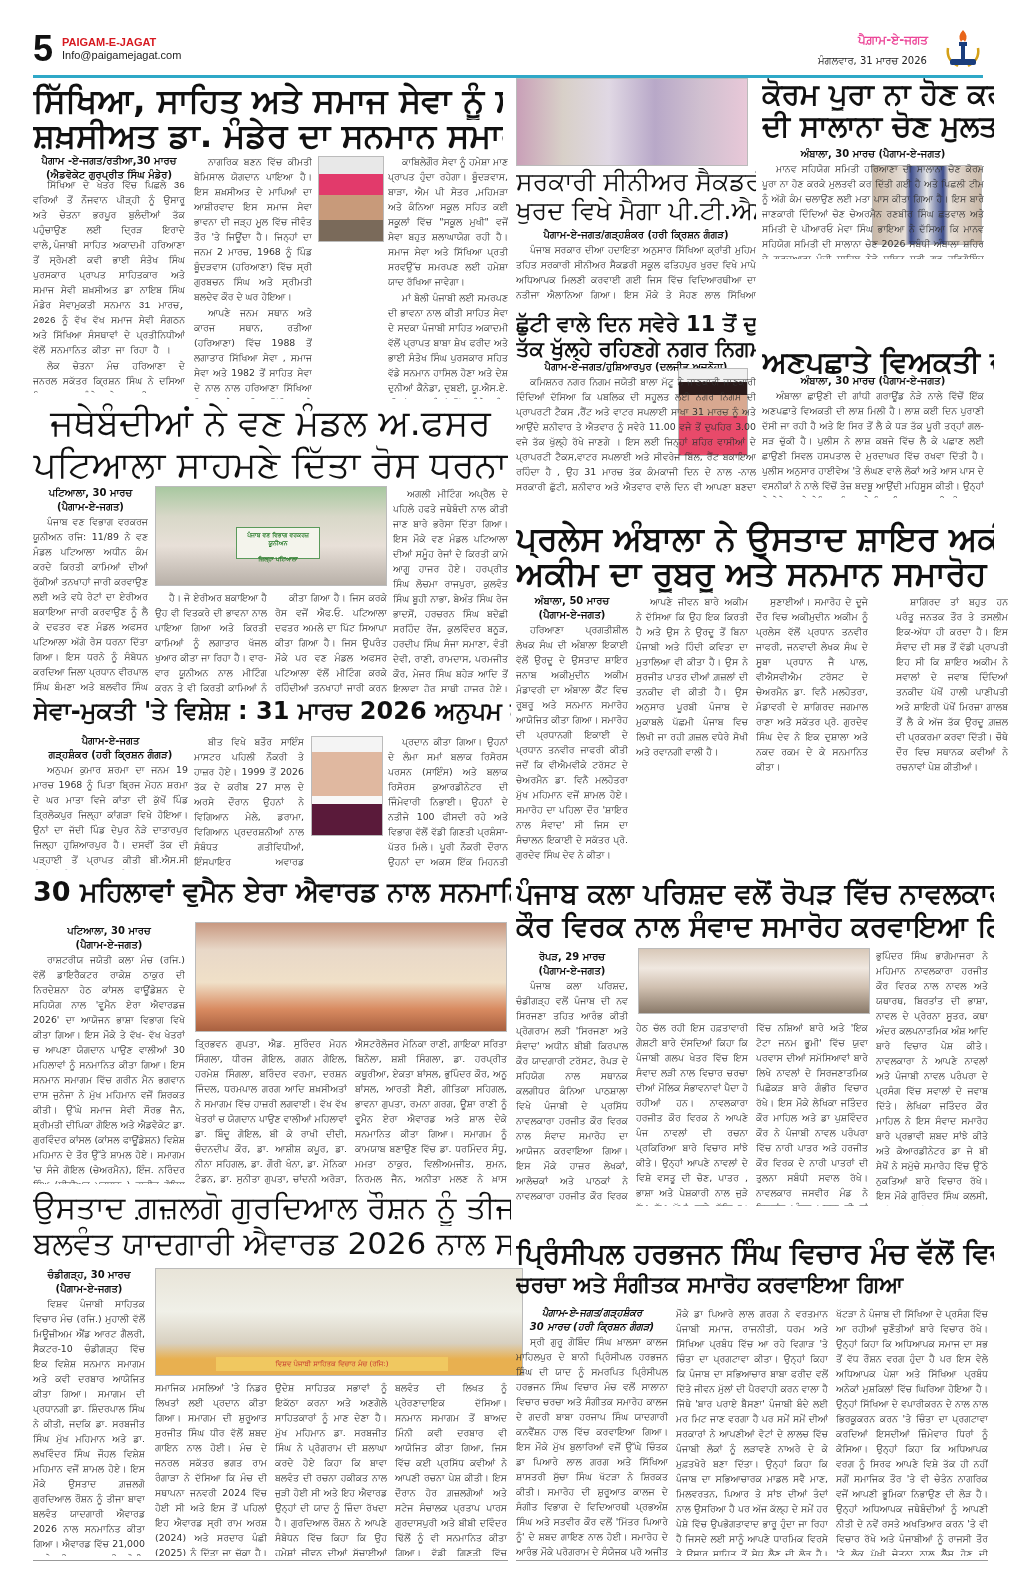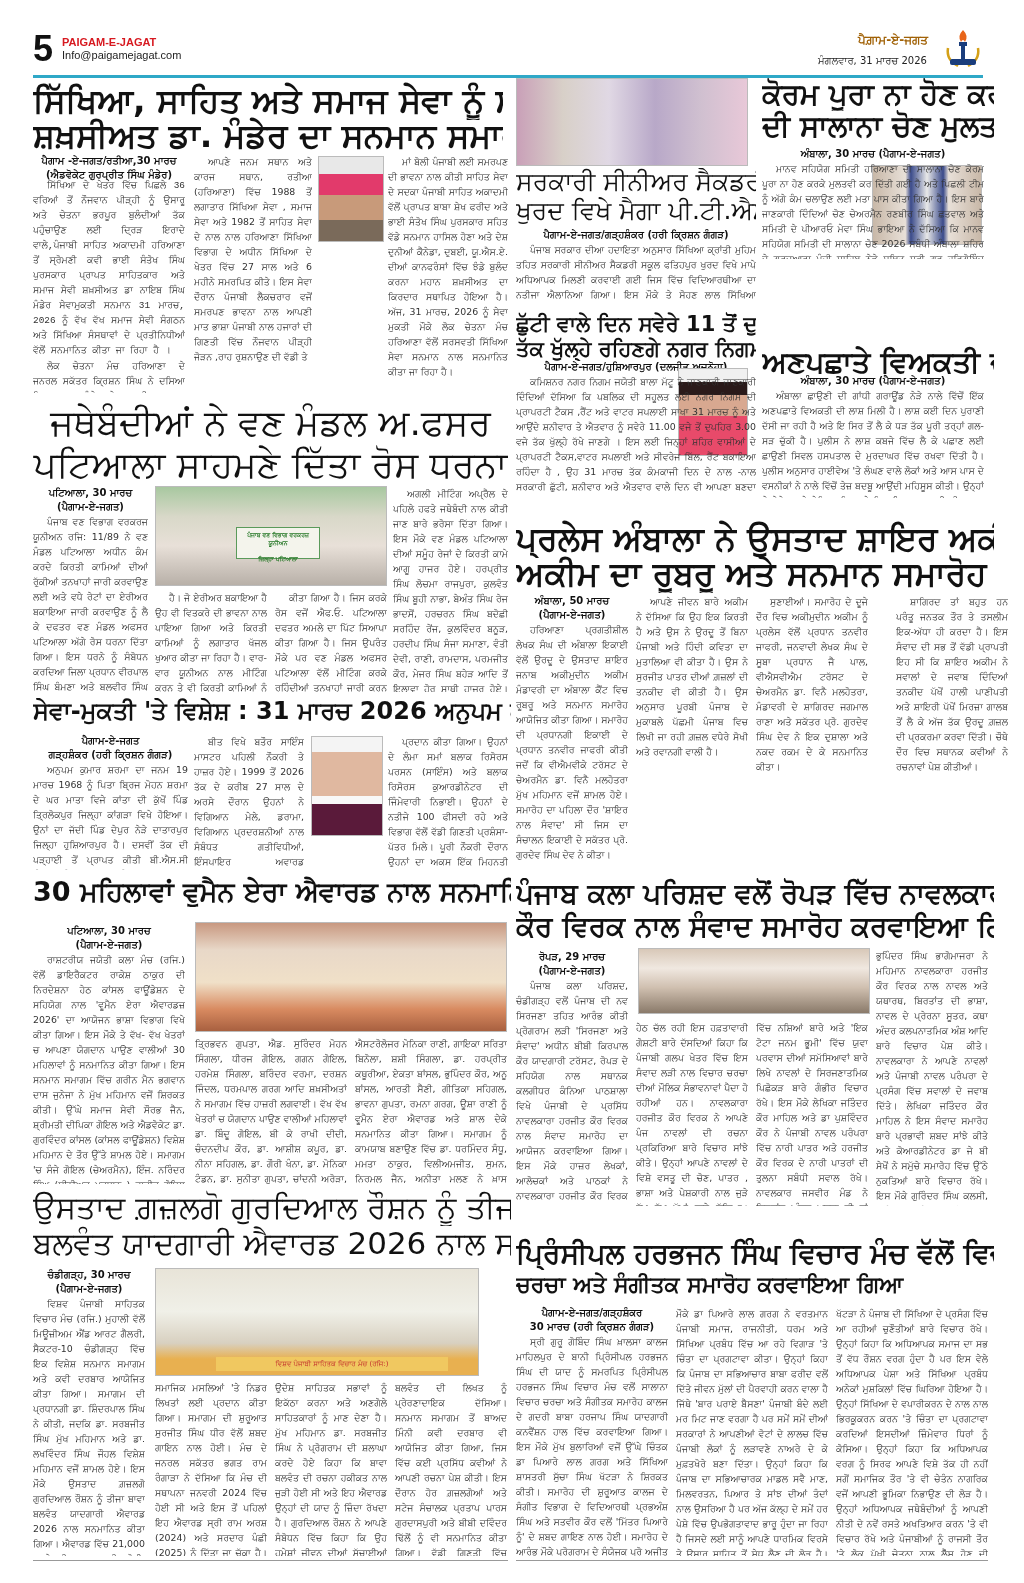--- a/index.html
+++ b/index.html
@@ -4,21 +4,21 @@
 <style>
   * { box-sizing: border-box; margin: 0; padding: 0; }
   html, body { width: 1024px; height: 1583px; background: #fff; overflow: hidden; }
   body { font-family: "DejaVu Sans", sans-serif; color: #222; position: relative; }
   .abs { position: absolute; }
   .masthead { left: 0; top: 0; width: 1024px; height: 78px; }
   .page-num { left: 33px; top: 28px; font: bold 36px "Liberation Sans", sans-serif; color: #111; }
   .pub-name { left: 62px; top: 36px; font: bold 11px "Liberation Sans", sans-serif; color: #d71920; }
   .pub-email { left: 62px; top: 49px; font: 11px "Liberation Sans", sans-serif; color: #222; }
   .section-title { left: 182px; top: 28px; font: 32px "DejaVu Sans", sans-serif; color: #111; letter-spacing: 0.5px; white-space: nowrap; }
-  .brand-pa { left: 858px; top: 33px; font: bold 12px "DejaVu Sans", sans-serif; color: #a16207; }
+  .brand-pa { left: 858px; top: 33px; font: bold 12px "DejaVu Sans", sans-serif; color: #ec4899; }
   .date-line { left: 818px; top: 55px; font: 10px "DejaVu Sans", sans-serif; color: #222; }
   .logo { left: 944px; top: 26px; width: 38px; height: 44px; }
   .rule-top { left: 33px; top: 75px; width: 950px; height: 3px; background: #2fa8c7; }
 
   .headline { font-family: "DejaVu Sans", sans-serif; font-weight: bold; color: #111; line-height: 1.15; white-space: nowrap; overflow: hidden; }
   .hl-xl { font-size: 33px; }
   .hl-l { font-size: 29px; }
   .hl-m { font-size: 25px; }
   .hl-s { font-size: 21px; }
   .dateline { font: bold 10px "DejaVu Sans", sans-serif; color: #111; text-align: center; line-height: 14px; }
@@ -54,25 +54,27 @@
   <h1 class="abs headline hl-xl" style="left:33px;top:117px;width:470px;">ਸ਼ਖ਼ਸੀਅਤ ਡਾ. ਮੰਡੇਰ ਦਾ ਸਨਮਾਨ ਸਮਾਰੋਹ 31 ਨੂੰ</h1>
   <div class="abs dateline" style="left:33px;top:154px;width:152px;">
     <div>ਪੈਗਾਮ -ਏ-ਜਗਤ/ਰਤੀਆ,30 ਮਾਰਚ</div>
     <div>(ਐਡਵੋਕੇਟ ਗੁਰਪ੍ਰੀਤ ਸਿੰਘ ਮੰਡੇਰ)</div>
   </div>
   <div class="abs body-col" style="left:33px;top:178px;width:152px;height:215px;font-family:Liberation Mono, monospace;">
     <p>ਸਿੱਖਿਆ ਦੇ ਖੇਤਰ ਵਿੱਚ ਪਿਛਲੇ 36 ਵਰਿਆਂ ਤੋਂ ਨੌਜਵਾਨ ਪੀੜ੍ਹੀ ਨੂੰ ਉਸਾਰੂ ਅਤੇ ਚੇਤਨਾ ਭਰਪੂਰ ਬੁਲੰਦੀਆਂ ਤੱਕ ਪਹੁੰਚਾਉਣ ਲਈ ਦ੍ਰਿੜ ਇਰਾਦੇ ਵਾਲੇ,ਪੰਜਾਬੀ ਸਾਹਿਤ ਅਕਾਦਮੀ ਹਰਿਆਣਾ ਤੋਂ ਸ੍ਰੋਮਣੀ ਕਵੀ ਭਾਈ ਸੰਤੋਖ ਸਿੰਘ ਪੁਰਸਕਾਰ ਪ੍ਰਾਪਤ ਸਾਹਿਤਕਾਰ ਅਤੇ ਸਮਾਜ ਸੇਵੀ ਸ਼ਖ਼ਸੀਅਤ ਡਾ ਨਾਇਬ ਸਿੰਘ ਮੰਡੇਰ ਸੇਵਾਮੁਕਤੀ ਸਨਮਾਨ 31 ਮਾਰਚ, 2026 ਨੂੰ ਵੱਖ ਵੱਖ ਸਮਾਜ ਸੇਵੀ ਸੰਗਠਨ ਅਤੇ ਸਿੱਖਿਆ ਸੰਸਥਾਵਾਂ ਦੇ ਪ੍ਰਤੀਨਿਧੀਆਂ ਵੱਲੋਂ ਸਨਮਾਨਿਤ ਕੀਤਾ ਜਾ ਰਿਹਾ ਹੈ ।</p>
     <p>ਲੋਕ ਚੇਤਨਾ ਮੰਚ ਹਰਿਆਣਾ ਦੇ ਜਨਰਲ ਸਕੱਤਰ ਕ੍ਰਿਸ਼ਨ ਸਿੰਘ ਨੇ ਦਸਿਆ ਕਿ ਡਾਕਟਰ ਮੰਡੇਰ ਨੇ ਆਪਣੀ ਸਮਰਪਣ ਭਾਵਨਾ, ਨਿਮਰਤਾ, ਪਾਰਦਰਸ਼ਤਾ ਅਤੇ ਪ੍ਰਗਤੀਸ਼ੀਲ ਵਿਚਾਰਾਂ ਰਾਹੀਂ ਸਿੱਖਿਆ ਦੇ ਖੇਤਰ ਵਿੱਚ ਨਵੇਂ ਆਯਾਮ ਸਥਾਪਤ ਕੀਤੇ ਹਨ। ਇਨ੍ਹਾਂ ਆਪਣੇ ਚੰਗੇ ਯਤਨਾਂ ਅਤੇ ਗਿਆਨ-ਅਧਾਰਿਤ ਸਿੱਖਿਆ ਰਾਹੀਂ ਆਉਣ ਵਾਲੀ ਪੀੜ੍ਹੀ ਨੂੰ ਚੰਗੇ</p>
   </div>
   <div class="abs body-col" style="left:194px;top:154px;width:118px;height:245px;">
+    <p>ਨਾਗਰਿਕ ਬਣਨ ਵਿੱਚ ਕੀਮਤੀ ਬੇਮਿਸਾਲ ਯੋਗਦਾਨ ਪਾਇਆ ਹੈ। ਇਸ ਸ਼ਖ਼ਸੀਅਤ ਦੇ ਮਾਪਿਆਂ ਦਾ ਆਸ਼ੀਰਵਾਦ ਇਸ ਸਮਾਜ ਸੇਵਾ ਭਾਵਨਾ ਦੀ ਜੜ੍ਹ ਮੂਲ ਵਿੱਚ ਜੀਵੰਤ ਤੌਰ 'ਤੇ ਜਿਊਂਦਾ ਹੈ। ਜਿਨ੍ਹਾਂ ਦਾ ਜਨਮ 2 ਮਾਰਚ, 1968 ਨੂੰ ਪਿੰਡ ਬੂੰਦੜਵਾਸ (ਹਰਿਆਣਾ) ਵਿੱਚ ਸ੍ਰੀ ਗੁਰਬਚਨ ਸਿੰਘ ਅਤੇ ਸ੍ਰੀਮਤੀ ਬਲਦੇਵ ਕੌਰ ਦੇ ਘਰ ਹੋਇਆ।</p>
     <p>ਆਪਣੇ ਜਨਮ ਸਥਾਨ ਅਤੇ ਕਾਰਜ ਸਥਾਨ, ਰਤੀਆ (ਹਰਿਆਣਾ) ਵਿੱਚ 1988 ਤੋਂ ਲਗਾਤਾਰ ਸਿੱਖਿਆ ਸੇਵਾ , ਸਮਾਜ ਸੇਵਾ ਅਤੇ 1982 ਤੋਂ ਸਾਹਿਤ ਸੇਵਾ ਦੇ ਨਾਲ ਨਾਲ ਹਰਿਆਣਾ ਸਿੱਖਿਆ ਵਿਭਾਗ ਦੇ ਅਧੀਨ ਸਿੱਖਿਆ ਦੇ ਖੇਤਰ ਵਿੱਚ 27 ਸਾਲ ਅਤੇ 6 ਮਹੀਨੇ ਸਮਰਪਿਤ ਕੀਤੇ। ਇਸ ਸੇਵਾ ਦੌਰਾਨ ਪੰਜਾਬੀ ਲੈਕਚਰਾਰ ਵਜੋਂ ਸਮਰਪਣ ਭਾਵਨਾ ਨਾਲ ਆਪਣੀ ਮਾਤ ਭਾਸ਼ਾ ਪੰਜਾਬੀ ਨਾਲ ਹਜਾਰਾਂ ਦੀ ਗਿਣਤੀ ਵਿੱਚ ਨੌਜਵਾਨ ਪੀੜ੍ਹੀ ਜੋੜਨ ,ਰਾਹ ਰੁਸ਼ਨਾਉਣ ਦੀ ਵੱਡੀ ਤੇ</p>
   </div>
   <div class="abs photo" style="left:318px;top:156px;width:66px;height:86px;background:linear-gradient(180deg,#e8e8e8 0%,#e8e8e8 20%,#e23a6b 20%,#e23a6b 45%,#c89a7a 45%,#c89a7a 75%,#7a6a5a 75%);"></div>
   <div class="abs body-col" style="left:318px;top:245px;width:66px;height:150px;"></div>
   <div class="abs body-col" style="left:388px;top:154px;width:120px;height:245px;">
+    <p>ਕਾਬਿਲੇਗੌਰ ਸੇਵਾ ਨੂੰ ਹਮੇਸ਼ਾ ਮਾਣ ਪ੍ਰਾਪਤ ਹੁੰਦਾ ਰਹੇਗਾ। ਬੂੰਦੜਵਾਸ, ਬਾੜਾ, ਐਮ ਪੀ ਸੋਤਰ ,ਮਹਿਮੜਾ ਅਤੇ ਕੰਨਿਆ ਸਕੂਲ ਸਹਿਤ ਕਈ ਸਕੂਲਾਂ ਵਿੱਚ "ਸਕੂਲ ਮੁਖੀ" ਵਜੋਂ ਸੇਵਾ ਬਹੁਤ ਸ਼ਲਾਘਾਯੋਗ ਰਹੀ ਹੈ। ਸਮਾਜ ਸੇਵਾ ਅਤੇ ਸਿੱਖਿਆ ਪ੍ਰਤੀ ਸਰਵਉੱਚ ਸਮਰਪਣ ਲਈ ਹਮੇਸ਼ਾ ਯਾਦ ਰੱਖਿਆ ਜਾਵੇਗਾ।</p>
     <p>ਮਾਂ ਬੋਲੀ ਪੰਜਾਬੀ ਲਈ ਸਮਰਪਣ ਦੀ ਭਾਵਨਾ ਨਾਲ ਕੀਤੀ ਸਾਹਿਤ ਸੇਵਾ ਦੇ ਸਦਕਾ ਪੰਜਾਬੀ ਸਾਹਿਤ ਅਕਾਦਮੀ ਵੱਲੋਂ ਪ੍ਰਾਪਤ ਬਾਬਾ ਸ਼ੇਖ ਫਰੀਦ ਅਤੇ ਭਾਈ ਸੰਤੋਖ ਸਿੰਘ ਪੁਰਸਕਾਰ ਸਹਿਤ ਵੱਡੇ ਸਨਮਾਨ ਹਾਸਿਲ ਹੋਣਾ ਅਤੇ ਦੇਸ਼ ਦੁਨੀਆਂ ਕੈਨੇਡਾ, ਦੁਬਈ, ਯੂ.ਐਸ.ਏ. ਦੀਆਂ ਕਾਨਫਰੰਸਾਂ ਵਿੱਚ ਝੰਡੇ ਬੁਲੰਦ ਕਰਨਾ ਮਹਾਨ ਸ਼ਖ਼ਸੀਅਤ ਦਾ ਕਿਰਦਾਰ ਸਥਾਪਿਤ ਹੋਇਆ ਹੈ। ਅੱਜ, 31 ਮਾਰਚ, 2026 ਨੂੰ ਸੇਵਾ ਮੁਕਤੀ ਮੌਕੇ ਲੋਕ ਚੇਤਨਾ ਮੰਚ ਹਰਿਆਣਾ ਵੱਲੋਂ ਸਰਸਵਤੀ ਸਿੱਖਿਆ ਸੇਵਾ ਸਨਮਾਨ ਨਾਲ ਸਨਮਾਨਿਤ ਕੀਤਾ ਜਾ ਰਿਹਾ ਹੈ।</p>
   </div>
 </article>
 
 <article>
   <div class="abs photo" style="left:516px;top:78px;width:232px;height:88px;background:linear-gradient(90deg,#c9a0b8 0%,#d8d0c8 20%,#e0d8e4 40%,#b8a8c8 60%,#d0c0d0 80%,#e8c8d8 100%);"></div>
   <h2 class="abs headline hl-m" style="left:516px;top:168px;width:240px;font-weight:normal;">ਸਰਕਾਰੀ ਸੀਨੀਅਰ ਸੈਕਡਰੀ ਸਕੂਲ ਫਤਿਹਪੁਰ</h2>
   <h2 class="abs headline hl-m" style="left:516px;top:197px;width:240px;font-weight:normal;">ਖੁਰਦ ਵਿਖੇ ਮੈਗਾ ਪੀ.ਟੀ.ਐਮ. ਕਰਵਾਈ</h2>
   <div class="abs dateline" style="left:516px;top:228px;width:240px;">ਪੈਗਾਮ-ਏ-ਜਗਤ/ਗੜ੍ਹਸ਼ੰਕਰ (ਹਰੀ ਕ੍ਰਿਸ਼ਨ ਗੰਗੜ)</div>
   <div class="abs body-col" style="left:516px;top:242px;width:240px;height:60px;">
@@ -217,38 +219,38 @@
 <article>
   <h1 class="abs headline" style="left:33px;top:1190px;width:478px;font-size:31px;font-weight:normal;">ਉਸਤਾਦ ਗ਼ਜ਼ਲਗੋ ਗੁਰਦਿਆਲ ਰੌਸ਼ਨ ਨੂੰ ਤੀਜਾ ਬਾਵਾ</h1>
   <h1 class="abs headline" style="left:33px;top:1226px;width:478px;font-size:31px;font-weight:normal;">ਬਲਵੰਤ ਯਾਦਗਾਰੀ ਐਵਾਰਡ 2026 ਨਾਲ ਸਨਮਾਨਿਤ</h1>
   <div class="abs dateline" style="left:33px;top:1268px;width:112px;">
     <div>ਚੰਡੀਗੜ੍ਹ, 30 ਮਾਰਚ</div>
     <div>(ਪੈਗਾਮ-ਏ-ਜਗਤ)</div>
   </div>
   <div class="abs body-col" style="left:33px;top:1296px;width:112px;height:260px;">
     <p>ਵਿਸ਼ਵ ਪੰਜਾਬੀ ਸਾਹਿਤਕ ਵਿਚਾਰ ਮੰਚ (ਰਜਿ.) ਮੁਹਾਲੀ ਵੱਲੋਂ ਮਿਊਜ਼ੀਅਮ ਐਂਡ ਆਰਟ ਗੈਲਰੀ, ਸੈਕਟਰ-10 ਚੰਡੀਗੜ੍ਹ ਵਿੱਚ ਇਕ ਵਿਸ਼ੇਸ਼ ਸਨਮਾਨ ਸਮਾਗਮ ਅਤੇ ਕਵੀ ਦਰਬਾਰ ਆਯੋਜਿਤ ਕੀਤਾ ਗਿਆ। ਸਮਾਗਮ ਦੀ ਪ੍ਰਧਾਨਗੀ ਡਾ. ਸ਼ਿੰਦਰਪਾਲ ਸਿੰਘ ਨੇ ਕੀਤੀ, ਜਦਕਿ ਡਾ. ਸਰਬਜੀਤ ਸਿੰਘ ਮੁੱਖ ਮਹਿਮਾਨ ਅਤੇ ਡਾ. ਲਖਵਿੰਦਰ ਸਿੰਘ ਜੌਹਲ ਵਿਸ਼ੇਸ਼ ਮਹਿਮਾਨ ਵਜੋਂ ਸ਼ਾਮਲ ਹੋਏ। ਇਸ ਮੌਕੇ ਉਸਤਾਦ ਗ਼ਜ਼ਲਗੋ ਗੁਰਦਿਆਲ ਰੌਸ਼ਨ ਨੂੰ ਤੀਜਾ ਬਾਵਾ ਬਲਵੰਤ ਯਾਦਗਾਰੀ ਐਵਾਰਡ 2026 ਨਾਲ ਸਨਮਾਨਿਤ ਕੀਤਾ ਗਿਆ। ਐਵਾਰਡ ਵਿੱਚ 21,000 ਰੁਪਏ ਦੀ ਨਕਦ ਰਾਸ਼ੀ, ਲੋਈ, ਸਨਮਾਨ ਚਿੰਨ੍ਹ ਅਤੇ ਸਨਮਾਨ ਪੱਤਰ ਸ਼ਾਮਲ ਸਨ। ਇਹ ਸਨਮਾਨ ਉਨ੍ਹਾਂ ਨੂੰ ਪੰਜਾਬੀ ਸਾਹਿਤ ਵਿੱਚ ਮਹੱਤਵਪੂਰਨ ਯੋਗਦਾਨ, ਨਵੀਆਂ ਕਲਮਾਂ ਨੂੰ ਪ੍ਰੇਰਿਤ ਕਰਨ ਅਤੇ</p>
   </div>
-  <div class="abs photo" style="left:155px;top:1268px;width:324px;height:108px;background:linear-gradient(180deg,#e8e4d8 0%,#f0f0e8 40%,#d8d0c0 70%,#e8b050 85%,#e8b050 100%);">
+  <div class="abs photo" style="left:155px;top:1268px;width:368px;height:108px;background:linear-gradient(180deg,#e8e4d8 0%,#f0f0e8 40%,#d8d0c0 70%,#e8b050 85%,#e8b050 100%);">
     <div style="position:absolute;left:60px;bottom:4px;width:232px;height:14px;background:#f0c860;text-align:center;font:7px 'DejaVu Sans',sans-serif;color:#c0282a;line-height:14px;">ਵਿਸ਼ਵ ਪੰਜਾਬੀ ਸਾਹਿਤਕ ਵਿਚਾਰ ਮੰਚ (ਰਜਿ:)</div>
   </div>
   <div class="abs body-col" style="left:155px;top:1380px;width:112px;height:176px;">
     <p style="text-indent:0;">ਸਮਾਜਿਕ ਮਸਲਿਆਂ 'ਤੇ ਨਿਡਰ ਲਿਖਤਾਂ ਲਈ ਪ੍ਰਦਾਨ ਕੀਤਾ ਗਿਆ। ਸਮਾਗਮ ਦੀ ਸ਼ੁਰੂਆਤ ਸੁਰਜੀਤ ਸਿੰਘ ਧੀਰ ਵੱਲੋਂ ਸ਼ਬਦ ਗਾਇਨ ਨਾਲ ਹੋਈ। ਮੰਚ ਦੇ ਜਨਰਲ ਸਕੱਤਰ ਭਗਤ ਰਾਮ ਰੰਗਾੜਾ ਨੇ ਦੱਸਿਆ ਕਿ ਮੰਚ ਦੀ ਸਥਾਪਨਾ ਜਨਵਰੀ 2024 ਵਿੱਚ ਹੋਈ ਸੀ ਅਤੇ ਇਸ ਤੋਂ ਪਹਿਲਾਂ ਇਹ ਐਵਾਰਡ ਸ੍ਰੀ ਰਾਮ ਅਰਸ਼ (2024) ਅਤੇ ਸਰਦਾਰ ਪੰਛੀ (2025) ਨੂੰ ਦਿੱਤਾ ਜਾ ਚੁੱਕਾ ਹੈ। ਮੰਚ ਦੇ ਪ੍ਰਧਾਨ ਇੰਜੀ. ਜਸਪਾਲ ਸਿੰਘ ਦੇਸੂਵੀ ਨੇ ਕਿਹਾ ਕਿ ਮੰਚ ਦਾ</p>
   </div>
   <div class="abs body-col" style="left:275px;top:1380px;width:112px;height:176px;">
     <p style="text-indent:0;">ਉਦੇਸ਼ ਸਾਹਿਤਕ ਸਭਾਵਾਂ ਨੂੰ ਇਕੱਠਾ ਕਰਨਾ ਅਤੇ ਅਣਗੋਲੇ ਸਾਹਿਤਕਾਰਾਂ ਨੂੰ ਮਾਣ ਦੇਣਾ ਹੈ। ਮੁੱਖ ਮਹਿਮਾਨ ਡਾ. ਸਰਬਜੀਤ ਸਿੰਘ ਨੇ ਪ੍ਰੋਗਰਾਮ ਦੀ ਸ਼ਲਾਘਾ ਕਰਦੇ ਹੋਏ ਕਿਹਾ ਕਿ ਬਾਵਾ ਬਲਵੰਤ ਦੀ ਰਚਨਾ ਹਕੀਕਤ ਨਾਲ ਜੁੜੀ ਹੋਈ ਸੀ ਅਤੇ ਇਹ ਐਵਾਰਡ ਉਨ੍ਹਾਂ ਦੀ ਯਾਦ ਨੂੰ ਜ਼ਿੰਦਾ ਰੱਖਦਾ ਹੈ। ਗੁਰਦਿਆਲ ਰੌਸ਼ਨ ਨੇ ਆਪਣੇ ਸੰਬੋਧਨ ਵਿੱਚ ਕਿਹਾ ਕਿ ਉਹ ਹਮੇਸ਼ਾਂ ਜੀਵਨ ਦੀਆਂ ਸੱਚਾਈਆਂ ਨੂੰ ਨਿਡਰਤਾ ਨਾਲ ਲਿਖਦੇ ਰਹੇ ਹਨ ਅਤੇ ਇਹ ਸਨਮਾਨ ਉਨ੍ਹਾਂ ਲਈ ਮਾਣ ਵਾਲੀ ਗੱਲ ਹੈ। ਉਨ੍ਹਾਂ ਬਾਵਾ</p>
   </div>
   <div class="abs body-col" style="left:395px;top:1380px;width:112px;height:176px;">
     <p style="text-indent:0;">ਬਲਵੰਤ ਦੀ ਲਿਖਤ ਨੂੰ ਪ੍ਰੇਰਣਾਦਾਇਕ ਦੱਸਿਆ। ਸਨਮਾਨ ਸਮਾਗਮ ਤੋਂ ਬਾਅਦ ਮਿੰਨੀ ਕਵੀ ਦਰਬਾਰ ਵੀ ਆਯੋਜਿਤ ਕੀਤਾ ਗਿਆ, ਜਿਸ ਵਿੱਚ ਕਈ ਪ੍ਰਸਿੱਧ ਕਵੀਆਂ ਨੇ ਆਪਣੀ ਰਚਨਾ ਪੇਸ਼ ਕੀਤੀ। ਇਸ ਦੌਰਾਨ ਹੋਰ ਗ਼ਜ਼ਲਗੋਆਂ ਅਤੇ ਸਟੇਜ ਸੰਚਾਲਕ ਪ੍ਰਤਾਪ ਪਾਰਸ ਗੁਰਦਾਸਪੁਰੀ ਅਤੇ ਬੀਬੀ ਦਵਿੰਦਰ ਢਿੱਲੋਂ ਨੂੰ ਵੀ ਸਨਮਾਨਿਤ ਕੀਤਾ ਗਿਆ। ਵੱਡੀ ਗਿਣਤੀ ਵਿੱਚ ਸਾਹਿਤਕਾਰਾਂ ਦੀ ਹਾਜਰੀ ਨਾਲ ਇਹ ਸਮਾਗਮ ਬਹੁਤ ਸਫਲ ਅਤੇ ਯਾਦਗਾਰ ਸਾਬਤ ਹੋਇਆ।</p>
   </div>
 </article>
 
 <article>
   <h1 class="abs headline" style="left:516px;top:1238px;width:478px;font-size:28px;">ਪ੍ਰਿੰਸੀਪਲ ਹਰਭਜਨ ਸਿੰਘ ਵਿਚਾਰ ਮੰਚ ਵੱਲੋਂ ਵਿਚਾਰ</h1>
   <h1 class="abs headline" style="left:516px;top:1272px;width:478px;font-size:22px;">ਚਰਚਾ ਅਤੇ ਸੰਗੀਤਕ ਸਮਾਰੋਹ ਕਰਵਾਇਆ ਗਿਆ</h1>
-  <div class="abs dateline" style="left:516px;top:1306px;width:152px;">
+  <div class="abs dateline" style="left:516px;top:1306px;width:152px;font-style:italic;">
     <div>ਪੈਗਾਮ-ਏ-ਜਗਤ/ਗੜ੍ਹਸ਼ੰਕਰ</div>
     <div>30 ਮਾਰਚ (ਹਰੀ ਕ੍ਰਿਸ਼ਨ ਗੰਗੜ)</div>
   </div>
   <div class="abs body-col" style="left:516px;top:1334px;width:152px;height:222px;">
     <p>ਸ੍ਰੀ ਗੁਰੂ ਗੋਬਿੰਦ ਸਿੰਘ ਖ਼ਾਲਸਾ ਕਾਲਜ ਮਾਹਿਲਪੁਰ ਦੇ ਬਾਨੀ ਪ੍ਰਿੰਸੀਪਲ ਹਰਭਜਨ ਸਿੰਘ ਦੀ ਯਾਦ ਨੂੰ ਸਮਰਪਿਤ ਪ੍ਰਿੰਸੀਪਲ ਹਰਭਜਨ ਸਿੰਘ ਵਿਚਾਰ ਮੰਚ ਵਲੋਂ ਸਾਲਾਨਾ ਵਿਚਾਰ ਚਰਚਾ ਅਤੇ ਸੰਗੀਤਕ ਸਮਾਰੋਹ ਕਾਲਜ ਦੇ ਗਦਰੀ ਬਾਬਾ ਹਰਜਾਪ ਸਿੰਘ ਯਾਦਗਾਰੀ ਕਨਵੈਂਸ਼ਨ ਹਾਲ ਵਿੱਚ ਕਰਵਾਇਆ ਗਿਆ। ਇਸ ਮੌਕੇ ਮੁੱਖ ਬੁਲਾਰਿਆਂ ਵਜੋਂ ਉੱਘੇ ਚਿੰਤਕ ਡਾ ਪਿਆਰੇ ਲਾਲ ਗਰਗ ਅਤੇ ਸਿੱਖਿਆ ਸ਼ਾਸਤਰੀ ਸੁੱਚਾ ਸਿੰਘ ਖੱਟੜਾ ਨੇ ਸ਼ਿਰਕਤ ਕੀਤੀ। ਸਮਾਰੋਹ ਦੀ ਸ਼ੁਰੂਆਤ ਕਾਲਜ ਦੇ ਸੰਗੀਤ ਵਿਭਾਗ ਦੇ ਵਿਦਿਆਰਥੀ ਪ੍ਰਭਅੰਸ਼ ਸਿੰਘ ਅਤੇ ਸਤਵੀਰ ਕੌਰ ਵਲੋਂ 'ਮਿੱਤਰ ਪਿਆਰੇ ਨੂੰ' ਦੇ ਸ਼ਬਦ ਗਾਇਣ ਨਾਲ ਹੋਈ। ਸਮਾਰੋਹ ਦੇ ਆਰੰਭ ਮੌਕੇ ਪ੍ਰੋਗਰਾਮ ਦੇ ਸੰਯੋਜਕ ਪ੍ਰੋ ਅਜੀਤ ਲੰਗੇਰੀ ਨੇ ਹਾਜ਼ਰ ਸ਼ਖ਼ਸੀਅਤਾਂ ਲਈ ਸਵਾਗਤੀ ਸ਼ਬਦ ਸਾਂਝੇ ਕਰਦਿਆਂ ਪ੍ਰਿੰਸੀਪਲ ਹਰਭਜਨ ਸਿੰਘ ਵਲੋਂ ਸਮਾਜ ਨੂੰ ਪਾਏ ਯੋਗਦਾਨ ਦੀ ਚਰਚਾ ਕੀਤੀ ਅਤੇ ਪ੍ਰੋਗਰਾਮ ਦੇ ਆਯੋਜਨ ਲਈ ਦੇਸ਼ਾਂ ਵਿਦੇਸ਼ਾਂ ਵਿੱਚ ਬੈਠੇ ਸਹਿਯੋਗੀਆਂ ਦਾ ਧੰਨਵਾਦ ਕੀਤਾ। ਇਸ</p>
   </div>
   <div class="abs body-col" style="left:676px;top:1306px;width:152px;height:250px;">
     <p style="text-indent:0;">ਮੌਕੇ ਡਾ ਪਿਆਰੇ ਲਾਲ ਗਰਗ ਨੇ ਵਰਤਮਾਨ ਪੰਜਾਬੀ ਸਮਾਜ, ਰਾਜਨੀਤੀ, ਧਰਮ ਅਤੇ ਸਿੱਖਿਆ ਪ੍ਰਬੰਧ ਵਿੱਚ ਆ ਰਹੇ ਵਿਗਾੜ 'ਤੇ ਚਿੰਤਾ ਦਾ ਪ੍ਰਗਟਾਵਾ ਕੀਤਾ। ਉਨ੍ਹਾਂ ਕਿਹਾ ਕਿ ਪੰਜਾਬ ਦਾ ਸਭਿਆਚਾਰ ਬਾਬਾ ਫਰੀਦ ਵਲੋਂ ਦਿੱਤੇ ਜੀਵਨ ਮੁੱਲਾਂ ਦੀ ਪੈਰਵਾਹੀ ਕਰਨ ਵਾਲਾ ਹੈ ਜਿੱਥੇ 'ਬਾਰ ਪਰਾਏ ਬੈਸਣਾ' ਪੰਜਾਬੀ ਬੰਦੇ ਲਈ ਮਰ ਮਿਟ ਜਾਣ ਵਰਗਾ ਹੈ ਪਰ ਸਮੇਂ ਸਮੇਂ ਦੀਆਂ ਸਰਕਾਰਾਂ ਨੇ ਆਪਣੀਆਂ ਵੋਟਾਂ ਦੇ ਲਾਲਚ ਵਿੱਚ ਪੰਜਾਬੀ ਲੋਕਾਂ ਨੂੰ ਲੜਾਵਣੇ ਨਾਅਰੇ ਦੇ ਕੇ ਮੁਫ਼ਤਖੋਰੇ ਬਣਾ ਦਿੱਤਾ। ਉਨ੍ਹਾਂ ਕਿਹਾ ਕਿ ਪੰਜਾਬ ਦਾ ਸਭਿਆਚਾਰਕ ਮਾਡਲ ਸਵੈ ਮਾਣ, ਮਿਲਵਰਤਨ, ਪਿਆਰ ਤੇ ਸਾਂਝ ਦੀਆਂ ਤੰਦਾਂ ਨਾਲ ਉਸਰਿਆ ਹੈ ਪਰ ਅੱਜ ਕੱਲ੍ਹ ਦੇ ਸਮੇਂ ਹਰ ਪੇਸ਼ੇ ਵਿੱਚ ਉਪਭੋਗਤਾਵਾਦ ਭਾਰੂ ਹੁੰਦਾ ਜਾ ਰਿਹਾ ਹੈ ਜਿਸਦੇ ਲਈ ਸਾਨੂੰ ਆਪਣੇ ਧਾਰਮਿਕ ਵਿਰਸੇ ਤੇ ਉਸਾਰੂ ਸਾਹਿਤ ਤੋਂ ਸੇਧ ਲੈਣ ਦੀ ਲੋੜ ਹੈ। ਉਨ੍ਹਾਂ ਆਪਣੇ ਸੰਬੋਧਨ ਵਿੱਚ ਡਾਕਟਰੀ ਕਿੱਤੇ, ਪੱਤਰਕਾਰੀ ਪੇਸ਼ੇ, ਸਿੱਖਿਆ ਅਤੇ ਧਰਮ ਆਦਿ ਦੇ ਹੋ ਰਹੇ ਵਪਾਰੀਕਰਨ ਬਾਰੇ ਮਿਸਾਲਾਂ ਸਹਿਤ ਦੱਸਿਆ ਤੇ ਇਸ ਵਿਰੁੱਧ ਆਵਾਜ਼ ਬੁਲੰਦ ਕਰਨ ਦੀ ਪ੍ਰੇਰਨਾ ਦਿੱਤੀ। ਇਸ ਮੌਕੇ ਡਾ ਸੁੱਚਾ ਸਿੰਘ</p>
   </div>
   <div class="abs body-col" style="left:836px;top:1306px;width:152px;height:250px;">

